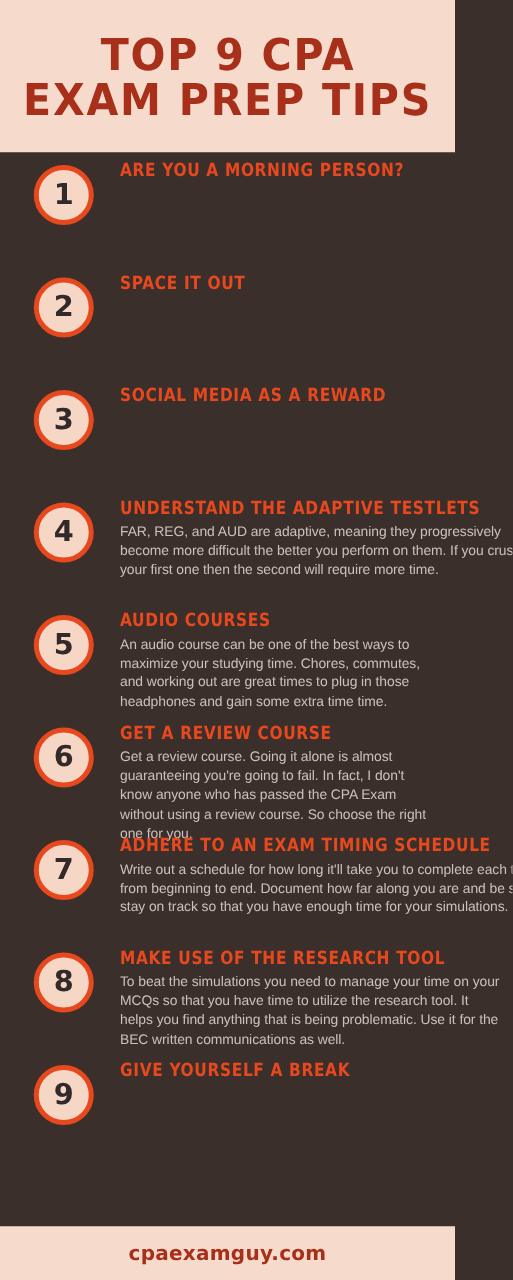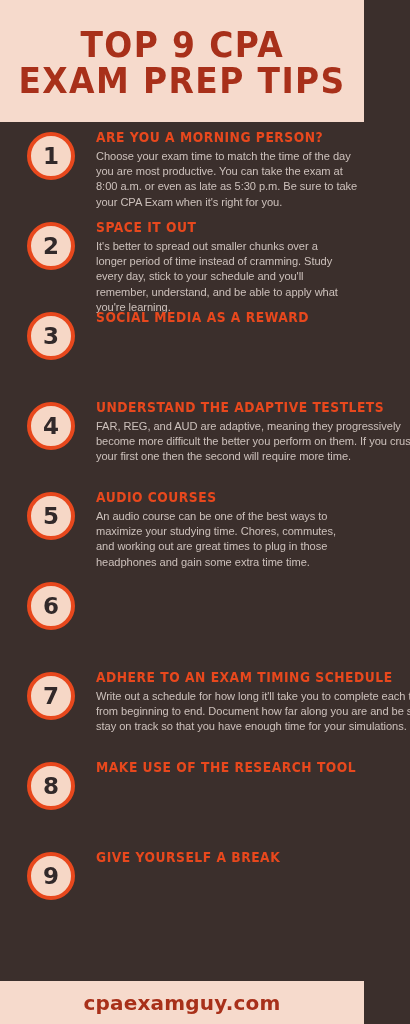--- a/index.html
+++ b/index.html
@@ -121,21 +121,21 @@
     flex: 0 0 43px;
     background: #F6DACC;
     display: flex;
     align-items: center;
     justify-content: center;
   }
   .footer-text {
     color: #A8301A;
     font-family: "DejaVu Sans", sans-serif;
     font-weight: bold;
-    font-size: 20px;
+    font-size: 16px;
     letter-spacing: 0.2px;
   }
 </style>
 </head>
 <body>
 
 <div class="infographic">
 
   <div class="header">
     <div class="title-line title-line-1">TOP 9 CPA</div>
@@ -143,31 +143,29 @@
   </div>
 
   <div class="tips">
 
     <div class="tip">
       <div class="badge">
         <span class="badge-num">1</span>
       </div>
       <div class="tip-body">
         <h2 class="tip-heading">ARE YOU A MORNING PERSON?</h2>
-        <p class="tip-text">Choose your exam time to match the time of the day you are most productive. You can take the exam at 8:00 a.m. or even as late as 5:30 p.m. Be sure to take your CPA Exam when it's right for you.</p>
       </div>
     </div>
 
     <div class="tip">
       <div class="badge">
         <span class="badge-num">2</span>
       </div>
       <div class="tip-body">
         <h2 class="tip-heading">SPACE IT OUT</h2>
-        <p class="tip-text">It's better to spread out smaller chunks over a longer period of time instead of cramming. Study every day, stick to your schedule and you'll remember, understand, and be able to apply what you're learning.</p>
       </div>
     </div>
 
     <div class="tip">
       <div class="badge">
         <span class="badge-num">3</span>
       </div>
       <div class="tip-body">
         <h2 class="tip-heading">SOCIAL MEDIA AS A REWARD</h2>
       </div>
@@ -190,38 +188,43 @@
       <div class="tip-body">
         <h2 class="tip-heading">AUDIO COURSES</h2>
         <p class="tip-text">An audio course can be one of the best ways to maximize your studying time. Chores, commutes, and working out are great times to plug in those headphones and gain some extra time time.</p>
       </div>
     </div>
 
     <div class="tip">
       <div class="badge">
         <span class="badge-num">6</span>
       </div>
+      <div class="tip-body">
+        <h2 class="tip-heading">GET A REVIEW COURSE</h2>
+        <p class="tip-text">Get a review course. Going it alone is almost guaranteeing you're going to fail. In fact, I don't know anyone who has passed the CPA Exam without using a review course. So choose the right one for you.</p>
+      </div>
     </div>
 
     <div class="tip">
       <div class="badge">
         <span class="badge-num">7</span>
       </div>
       <div class="tip-body">
         <h2 class="tip-heading">ADHERE TO AN EXAM TIMING SCHEDULE</h2>
         <p class="tip-text">Write out a schedule for how long it'll take you to complete each testlet from beginning to end. Document how far along you are and be sure to stay on track so that you have enough time for your simulations.</p>
       </div>
     </div>
 
     <div class="tip">
       <div class="badge">
         <span class="badge-num">8</span>
       </div>
       <div class="tip-body">
         <h2 class="tip-heading">MAKE USE OF THE RESEARCH TOOL</h2>
+        <p class="tip-text">To beat the simulations you need to manage your time on your MCQs so that you have time to utilize the research tool. It helps you find anything that is being problematic. Use it for the BEC written communications as well.</p>
       </div>
     </div>
 
     <div class="tip">
       <div class="badge">
         <span class="badge-num">9</span>
       </div>
       <div class="tip-body">
         <h2 class="tip-heading">GIVE YOURSELF A BREAK</h2>
       </div>

